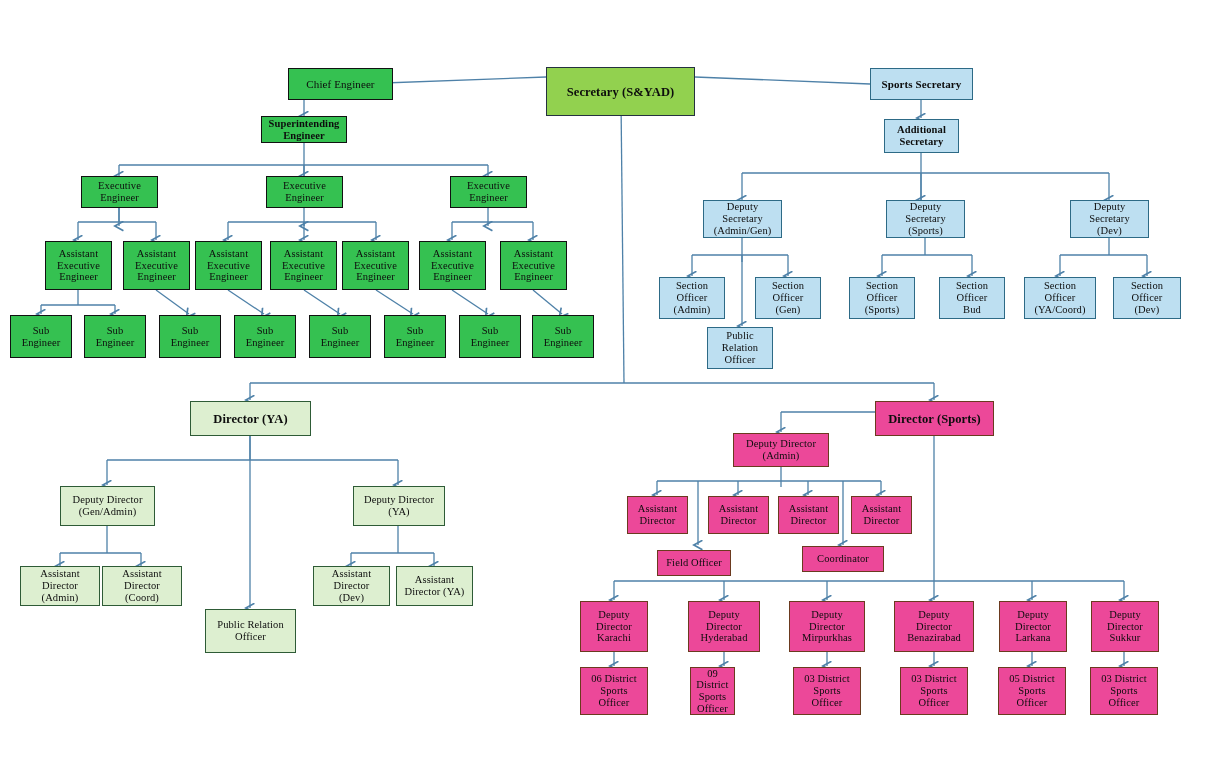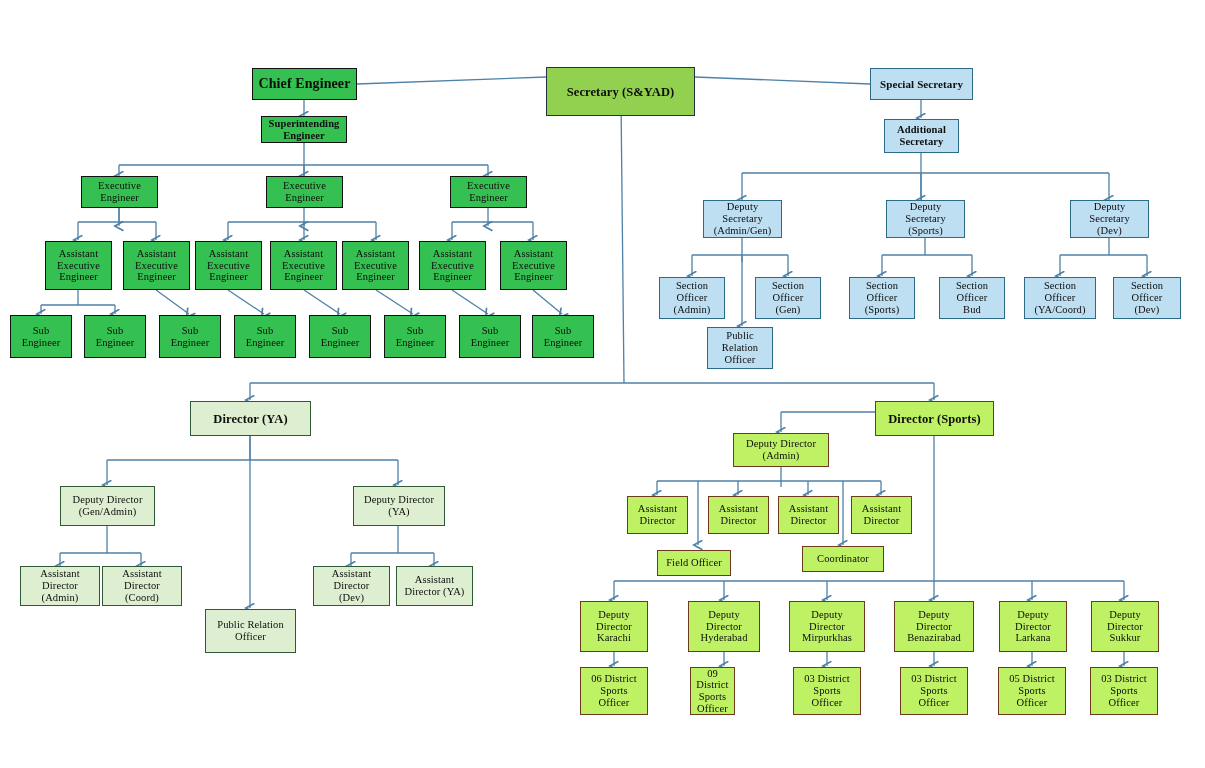--- a/index.html
+++ b/index.html
@@ -15,26 +15,26 @@
     border:1px solid #17365d;
     display:flex;align-items:center;justify-content:center;
     text-align:center;line-height:1.12;
     font-size:10.5px;
     white-space:pre-line;
     letter-spacing:.1px;
   }
   
   .c-lime   {background:#92D14F;border:1.6px solid #24313f;font-weight:bold;font-size:12.5px;}
   .c-green  {background:#35C151;border:1.6px solid #111111;}
-  .c-green.hdr{font-weight:bold;font-size:14px;}
+  .c-green.hdr{font-weight:normal;font-size:11px;margin-left:36px;}
   .c-blue   {background:#BDDFF1;border:1px solid #2d6a86;}
   .c-blue.hdr{font-weight:bold;font-size:11px;}
   .c-mint   {background:#DDEFD0;border:1px solid #2e5b36;}
   .c-mint.hdr{font-weight:bold;font-size:12.5px;}
-  .c-peach  {background:#bef264;border:1px solid #6b3a1f;}
+  .c-peach  {background:#ec4899;border:1px solid #6b3a1f;}
   .c-peach.hdr{font-weight:bold;font-size:12.5px;}
 </style>
 </head>
 <body>
 
 <div id="stage">
 
   <svg id="wires" viewBox="0 0 1205 768">
     <defs>
       <marker id="ah" markerWidth="9" markerHeight="9" refX="4.2" refY="4" orient="auto">
@@ -157,21 +157,21 @@
       <path d="M934,652 L934,666" marker-end="url(#ah)"></path>
       <path d="M1032,652 L1032,666" marker-end="url(#ah)"></path>
       <path d="M1124,652 L1124,666" marker-end="url(#ah)"></path>
     </g>
   </svg>
 
   <div class="node c-lime" style="left:546px;top:51px;width:149px;height:49px;margin-top:16px;">Secretary (S&amp;YAD)</div>
 
   <div class="node c-green hdr" style="left:252px;top:68px;width:105px;height:32px;">Chief Engineer</div>
 
-  <div class="node c-blue hdr" style="left:870px;top:68px;width:103px;height:32px;">Special Secretary</div>
+  <div class="node c-blue hdr" style="left:870px;top:68px;width:103px;height:32px;">Sports Secretary</div>
 
   <div class="node c-green" style="left:261px;top:116px;width:86px;height:27px;font-weight:bold;">Superintending
 Engineer</div>
 
   <div class="node c-blue" style="left:884px;top:119px;width:75px;height:34px;font-weight:bold;">Additional
 Secretary</div>
 
   <div class="node c-green" style="left:81px;top:176px;width:77px;height:32px;">Executive
 Engineer</div>
   <div class="node c-green" style="left:266px;top:176px;width:77px;height:32px;">Executive

